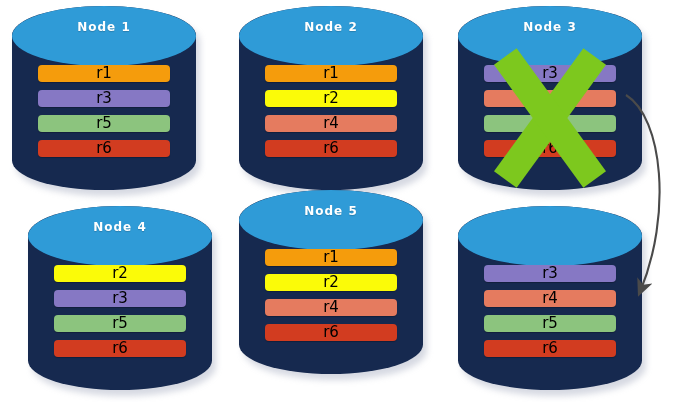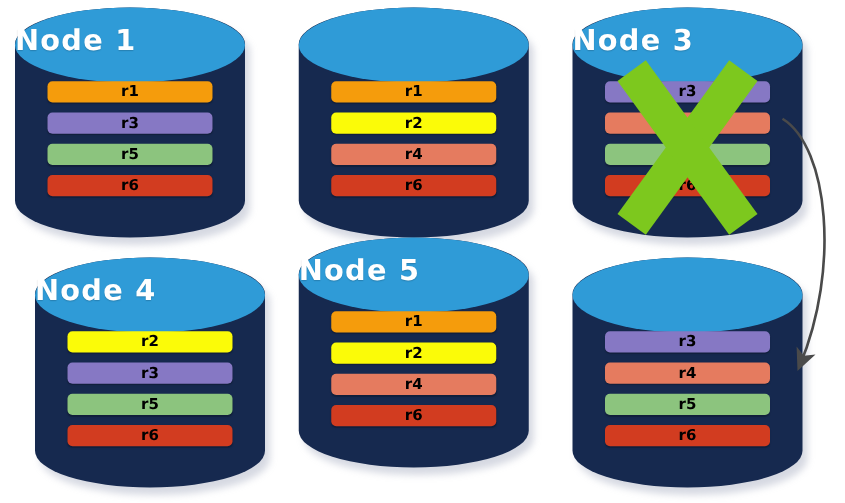--- a/index.html
+++ b/index.html
@@ -53,44 +53,44 @@
     width: 184px;
     height: 60px;
     border-radius: 50%;
     background: #2F9BD7;
   }
   .cyl-title {
     position: absolute;
     left: 0;
     top: 14px;
     width: 184px;
-    text-align: left;
+    text-align: center;
     color: #ffffff;
-    font-size: 23px;
+    font-size: 12px;
     font-weight: bold;
     letter-spacing: 1px;
     text-shadow: 0 1px 1px rgba(0,0,0,0.18);
     user-select: none;
   }
 
   
   .records {
     position: absolute;
     left: 26px;
     top: 59px;
     width: 132px;
   }
   .record {
     position: relative;
     height: 17px;
     margin-bottom: 8px;
     border-radius: 4px;
     color: #000000;
-    font-size: 12px;
-    font-weight: bold;
+    font-size: 15px;
+    font-weight: normal;
     line-height: 17px;
     text-align: center;
     box-shadow: 0 1px 1px rgba(0,0,0,0.25);
     user-select: none;
   }
   .record:last-child { margin-bottom: 13px; }
 
   
   .x-mark {
     position: absolute;
@@ -137,20 +137,21 @@
       <div class="record" style="background: rgb(134, 120, 196);">r3</div>
       <div class="record" style="background: rgb(140, 196, 126);">r5</div>
       <div class="record" style="background: rgb(210, 60, 32);">r6</div>
     </div>
   </div>
 
   <div class="node" style="left:239px; top:6px;">
     <div class="cyl-shadow"></div>
     <div class="cyl-body"></div>
     <div class="cyl-top"></div>
+    <div class="cyl-title">Node 2</div>
     <div class="records">
       <div class="record" style="background: rgb(245, 156, 12);">r1</div>
       <div class="record" style="background: rgb(251, 251, 8);">r2</div>
       <div class="record" style="background: rgb(229, 123, 95);">r4</div>
       <div class="record" style="background: rgb(210, 60, 32);">r6</div>
     </div>
   </div>
 
   <div class="node" style="left:458px; top:6px;">
     <div class="cyl-shadow"></div>

